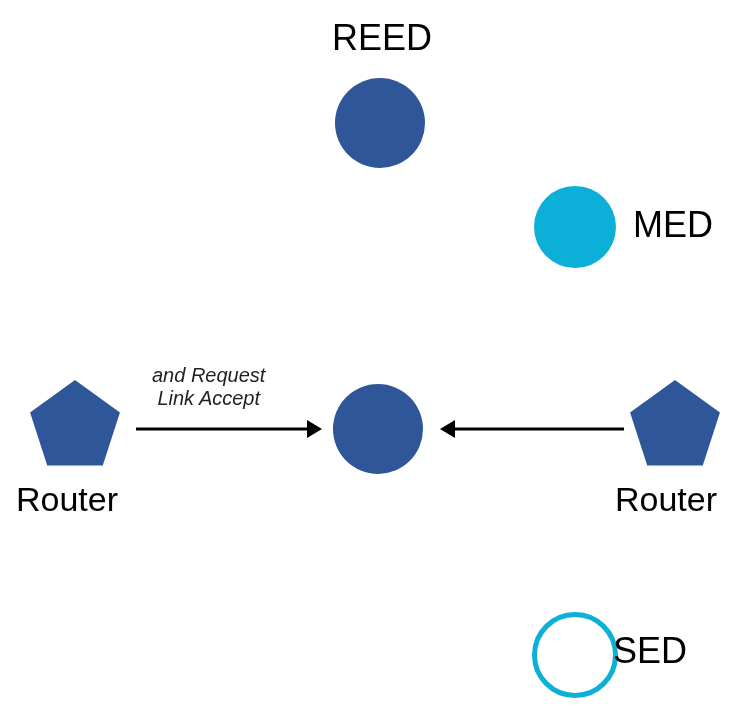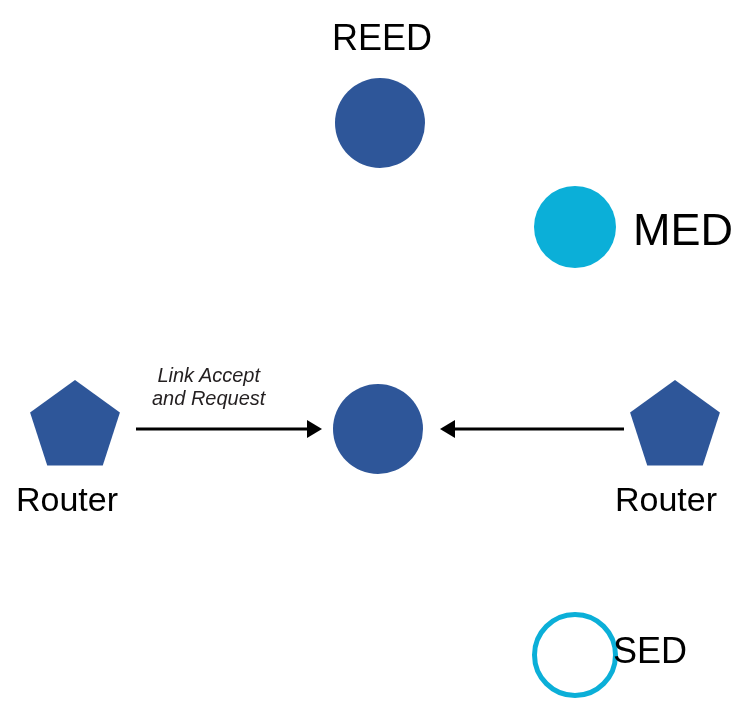--- a/index.html
+++ b/index.html
@@ -57,21 +57,21 @@
 </style>
 </head>
 <body>
 
 <div id="canvas" style="background: rgb(255, 255, 255);">
 
   <div class="circle-node" id="node-reed" style="left: 335px; top: 78px; width: 90px; height: 90px; background: rgb(46, 86, 153);"></div>
   <div class="node-label" id="label-reed" style="left: 332px; top: 20px; font-size: 36px; color: rgb(0, 0, 0);">REED</div>
 
   <div class="circle-node" id="node-med" style="left: 534px; top: 186px; width: 82px; height: 82px; background: rgb(11, 175, 216);"></div>
-  <div class="node-label" id="label-med" style="left: 633px; top: 207px; font-size: 45px; color: rgb(0, 0, 0);">MED</div>
+  <div class="node-label" id="label-med" style="left: 633px; top: 207px; font-size: 36px; color: rgb(0, 0, 0);">MED</div>
 
   <div class="circle-node" id="node-leader" style="left: 333px; top: 384px; width: 90px; height: 90px; background: rgb(46, 86, 153);"></div>
 
   <svg class="pentagon-node" id="node-router-left" viewBox="0 0 100 96" style="left: 29px; top: 379px; width: 92px; height: 88px;">
     <polygon points="50,1 99,36.6 80.3,94.3 19.7,94.3 1,36.6" fill="#2e5699"></polygon>
   </svg>
   <div class="node-label" id="label-router-left" style="left: 16px; top: 482px; font-size: 34px; color: rgb(0, 0, 0);">Router</div>
 
   <svg class="pentagon-node" id="node-router-right" viewBox="0 0 100 96" style="left: 629px; top: 379px; width: 92px; height: 88px;">
     <polygon points="50,1 99,36.6 80.3,94.3 19.7,94.3 1,36.6" fill="#2e5699"></polygon>
@@ -84,17 +84,17 @@
   <svg class="arrow-svg" id="edge-0" width="186" height="26" viewBox="0 0 186 26" style="left: 136px; top: 416px;">
       <line x1="0" y1="13" x2="171" y2="13" stroke="#000000" stroke-width="3"></line>
       <polygon points="186,13 171,4 171,22" fill="#000000"></polygon>
     </svg>
   <svg class="arrow-svg" id="edge-1" width="184" height="26" viewBox="0 0 184 26" style="left: 440px; top: 416px;">
       <line x1="184" y1="13" x2="15" y2="13" stroke="#000000" stroke-width="3"></line>
       <polygon points="0,13 15,4 15,22" fill="#000000"></polygon>
     </svg>
 
   <div class="edge-label" id="edge-label-0" style="left: 152px; top: 364px;">
+    <div>and Request</div>
     <div>Link Accept</div>
-    <div>and Request</div>
   </div>
 
 </div>
 
 </body></html>

